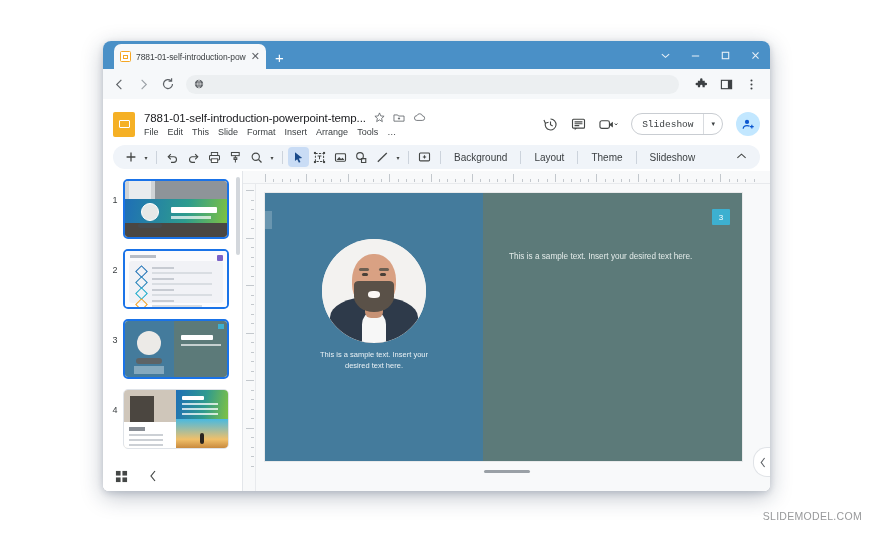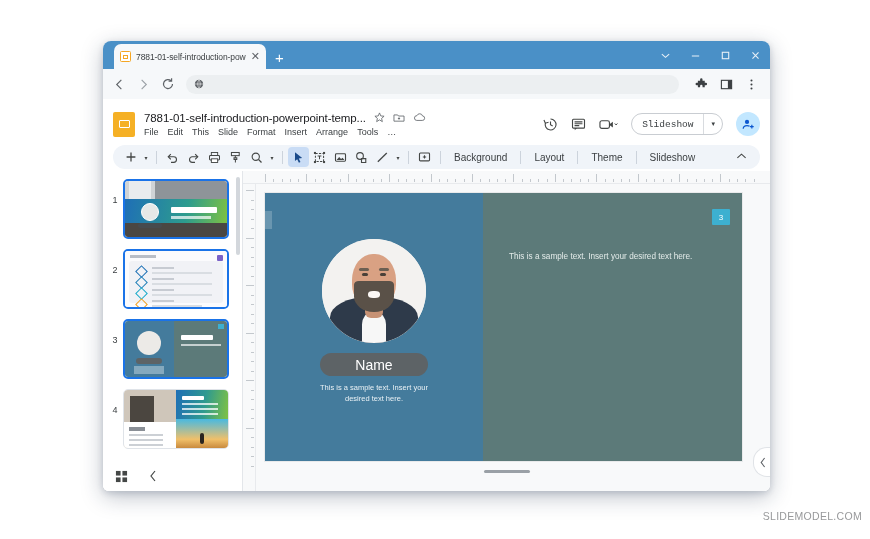--- a/index.html
+++ b/index.html
@@ -751,21 +751,20 @@
                   <div class="p-neck"></div>
                   <div class="p-head"></div>
                   <div class="p-browL"></div>
                     <div class="p-browR"></div>
                   <div class="p-eyeL"></div>
                     <div class="p-eyeR"></div>
                   <div class="p-beard"></div>
                   <div class="p-mouth"></div>
                 </div>
               </div>
-              <div class="name-pill">Name</div>
               <div class="left-caption">This is a sample text. Insert your desired text here.</div>
             </div>
             <div class="slide-right">
               <div class="slide-num">3</div>
               <div class="ph-sub">This is a sample text. Insert your desired text here.</div>
             </div>
           </div>
 
           <div class="notes-handle"></div>
           <div class="notes-collapse">

